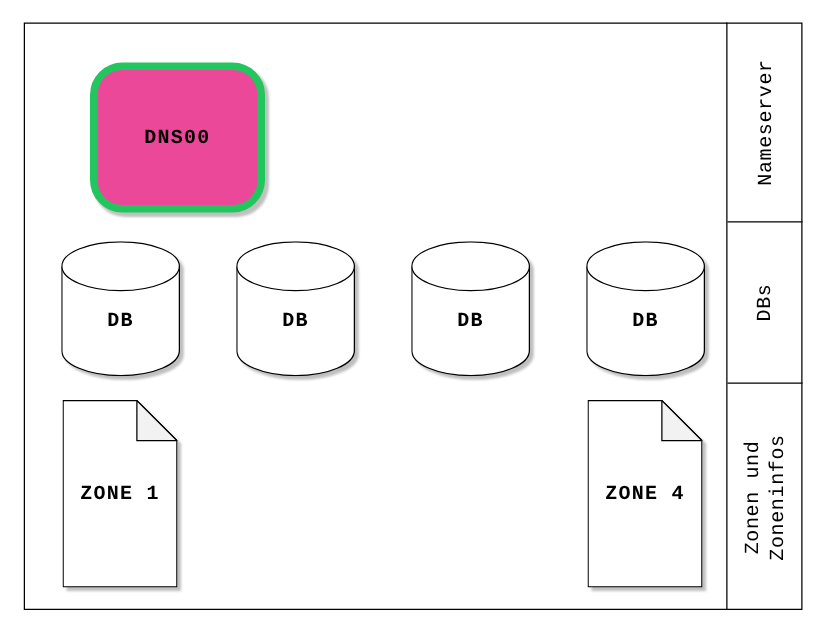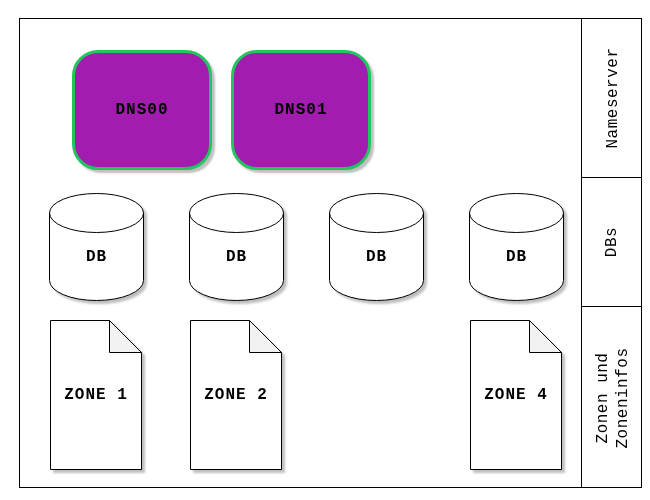--- a/index.html
+++ b/index.html
@@ -55,22 +55,22 @@
     font-size: 16px;
     letter-spacing: 1px;
     color: #000000;
     white-space: pre;
   }
   
   .dns-node {
     position: absolute;
     top: 50px;
     width: 140px; height: 120px;
-    background: #a21caf;
-    border: 3px solid #22c55e;
+    background: #ec4899;
+    border: 6px solid #22c55e;
     border-radius: 26px;
     box-sizing: border-box;
     box-shadow: 3px 3px 2px rgba(0,0,0,0.25);
     display: flex;
     align-items: center;
     justify-content: center;
   }
   
   .db-node {
     position: absolute;
@@ -107,23 +107,20 @@
 </head>
 <body>
 
 <div class="canvas">
 
   <div class="outer-border"></div>
 
   <div class="dns-node" style="left:72px">
     <span class="node-label">DNS00</span>
   </div>
-  <div class="dns-node" style="left:231px">
-    <span class="node-label">DNS01</span>
-  </div>
 
   <div class="db-node" style="left:49px">
     <svg viewBox="0 0 95 108" width="95" height="108">
       <path class="shape-outline" d="M 0.5,20 L 0.5,87.5 A 47,20 0 0 0 94.5,87.5 L 94.5,20"></path>
       <ellipse class="shape-outline" cx="47.5" cy="20" rx="47" ry="19.5"></ellipse>
     </svg>
     <span class="node-label">DB</span>
   </div>
   <div class="db-node" style="left:189px">
     <svg viewBox="0 0 95 108" width="95" height="108">
@@ -147,27 +144,20 @@
     <span class="node-label">DB</span>
   </div>
 
   <div class="zone-node" style="left:50px">
     <svg viewBox="0 0 92 150" width="92" height="150">
       <path class="shape-outline" d="M 0.5,0.5 L 59.5,0.5 L 91.5,32.5 L 91.5,149.5 L 0.5,149.5 Z"></path>
       <path class="shape-fold" d="M 59.5,0.5 L 59.5,32.5 L 91.5,32.5 Z"></path>
     </svg>
     <span class="node-label">ZONE 1</span>
   </div>
-  <div class="zone-node" style="left:190px">
-    <svg viewBox="0 0 92 150" width="92" height="150">
-      <path class="shape-outline" d="M 0.5,0.5 L 59.5,0.5 L 91.5,32.5 L 91.5,149.5 L 0.5,149.5 Z"></path>
-      <path class="shape-fold" d="M 59.5,0.5 L 59.5,32.5 L 91.5,32.5 Z"></path>
-    </svg>
-    <span class="node-label">ZONE 2</span>
-  </div>
   <div class="zone-node" style="left:470px">
     <svg viewBox="0 0 92 150" width="92" height="150">
       <path class="shape-outline" d="M 0.5,0.5 L 59.5,0.5 L 91.5,32.5 L 91.5,149.5 L 0.5,149.5 Z"></path>
       <path class="shape-fold" d="M 59.5,0.5 L 59.5,32.5 L 91.5,32.5 Z"></path>
     </svg>
     <span class="node-label">ZONE 4</span>
   </div>
 
   <div class="sidebar">
     <div class="lane lane-1">

